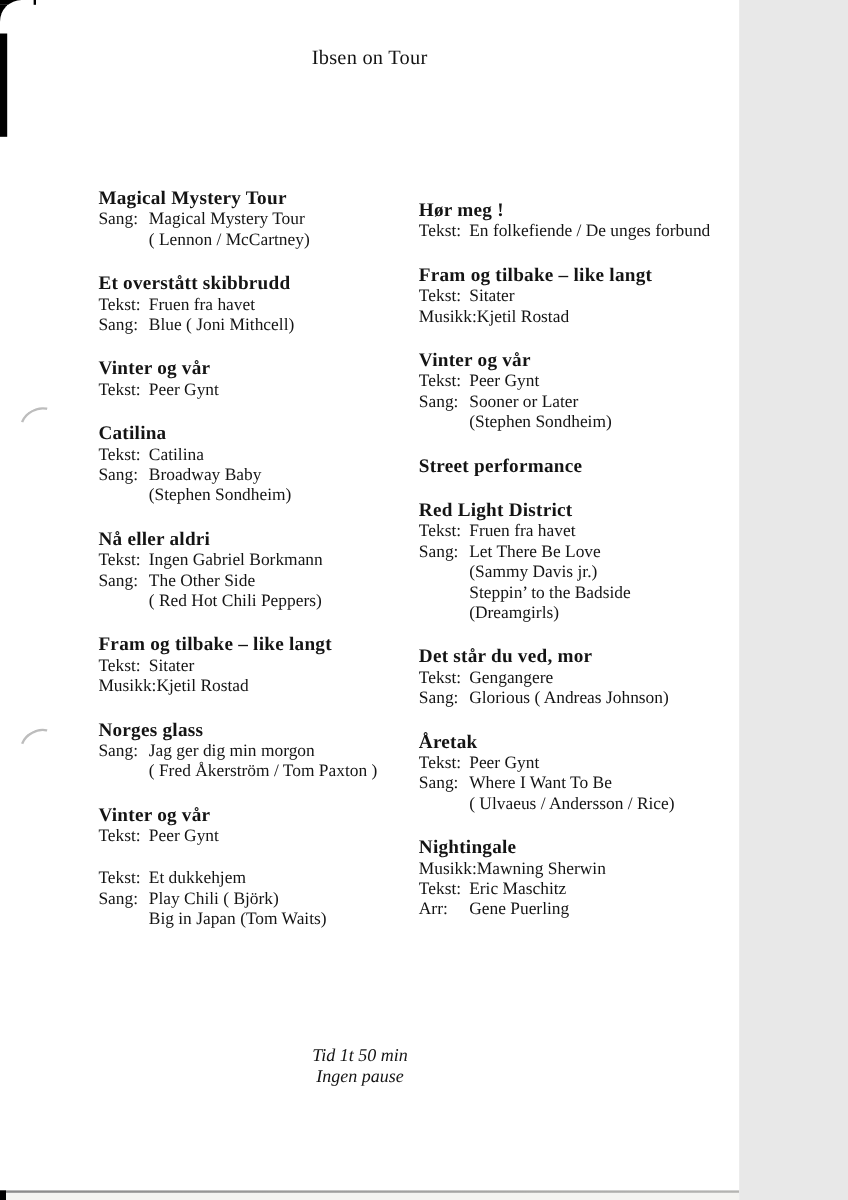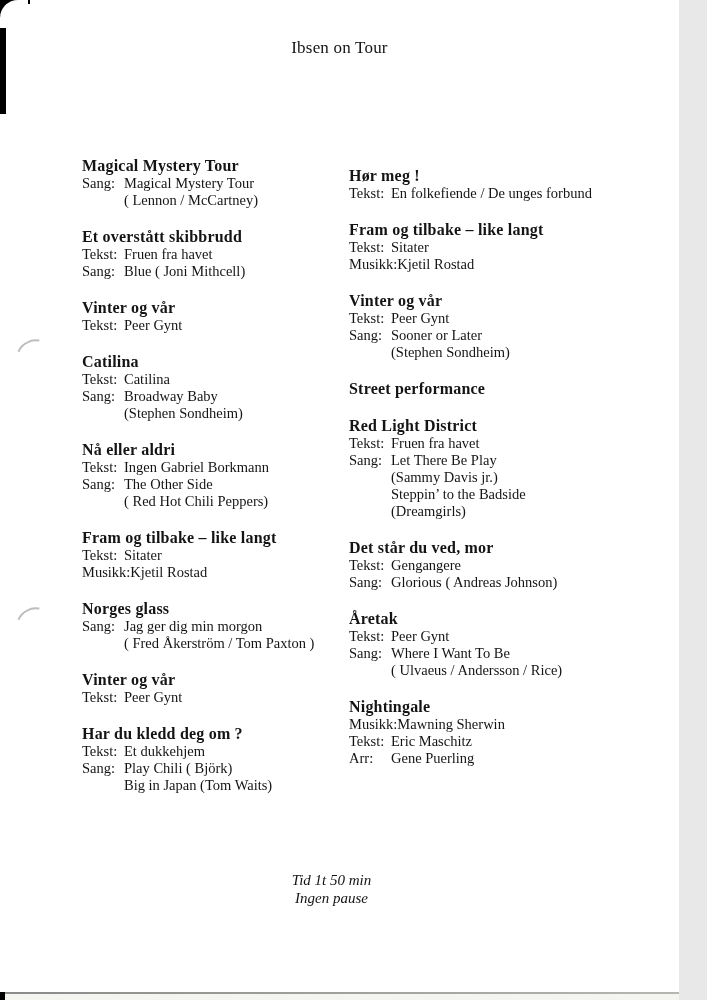--- a/index.html
+++ b/index.html
@@ -1,18 +1,18 @@
 <!DOCTYPE html>
 <html><head>
 <meta charset="utf-8">
 <style>
   html,body{margin:0;padding:0;background:#e8e8e8;}
   .page{
     position:relative;
-    width:679px;height:1000px;
+    width:616px;height:1000px;
     background:#ffffff;
     font-family:"Liberation Serif","DejaVu Serif",serif;
     color:#141414;
     overflow:hidden;
   }
   
   .scan-strip-left{position:absolute;left:0;top:4px;width:6px;height:110px;background:#000;}
   .scan-strip-top{position:absolute;left:0;top:0;width:30px;height:4px;background:#000;}
   .paper-corner{position:absolute;left:0;top:0;width:28px;height:28px;background:#fff;border-top-left-radius:18px;}
   .scan-line-bottom{position:absolute;left:0;bottom:6px;width:100%;height:2px;background:linear-gradient(90deg,#8a8a8a,#b5b5b2);}
@@ -93,21 +93,20 @@
       <div class="entry">
         <div class="entry-title">Norges glass</div>
         <div class="entry-line"><span class="line-label">Sang:</span><span class="line-value">Jag ger dig min morgon</span></div>
         <div class="entry-line"><span class="line-label"></span><span class="line-value">( Fred Åkerström / Tom Paxton )</span></div>
       </div>
       <div class="entry">
         <div class="entry-title">Vinter og vår</div>
         <div class="entry-line"><span class="line-label">Tekst:</span><span class="line-value">Peer Gynt</span></div>
       </div>
       <div class="entry">
-        <div class="entry-title">Har du kledd deg om ?</div>
         <div class="entry-line"><span class="line-label">Tekst:</span><span class="line-value">Et dukkehjem</span></div>
         <div class="entry-line"><span class="line-label">Sang:</span><span class="line-value">Play Chili ( Björk)</span></div>
         <div class="entry-line"><span class="line-label"></span><span class="line-value">Big in Japan (Tom Waits)</span></div>
       </div>
     </div>
   <div class="column right" id="col-right">
       <div class="entry">
         <div class="entry-title">Hør meg !</div>
         <div class="entry-line"><span class="line-label">Tekst:</span><span class="line-value">En folkefiende / De unges forbund</span></div>
       </div>
@@ -121,21 +120,21 @@
         <div class="entry-line"><span class="line-label">Tekst:</span><span class="line-value">Peer Gynt</span></div>
         <div class="entry-line"><span class="line-label">Sang:</span><span class="line-value">Sooner or Later</span></div>
         <div class="entry-line"><span class="line-label"></span><span class="line-value">(Stephen Sondheim)</span></div>
       </div>
       <div class="entry">
         <div class="entry-title">Street performance</div>
       </div>
       <div class="entry">
         <div class="entry-title">Red Light District</div>
         <div class="entry-line"><span class="line-label">Tekst:</span><span class="line-value">Fruen fra havet</span></div>
-        <div class="entry-line"><span class="line-label">Sang:</span><span class="line-value">Let There Be Play</span></div>
+        <div class="entry-line"><span class="line-label">Sang:</span><span class="line-value">Let There Be Love</span></div>
         <div class="entry-line"><span class="line-label"></span><span class="line-value">(Sammy Davis jr.)</span></div>
         <div class="entry-line"><span class="line-label"></span><span class="line-value">Steppin’ to the Badside</span></div>
         <div class="entry-line"><span class="line-label"></span><span class="line-value">(Dreamgirls)</span></div>
       </div>
       <div class="entry">
         <div class="entry-title">Det står du ved, mor</div>
         <div class="entry-line"><span class="line-label">Tekst:</span><span class="line-value">Gengangere</span></div>
         <div class="entry-line"><span class="line-label">Sang:</span><span class="line-value">Glorious ( Andreas Johnson)</span></div>
       </div>
       <div class="entry">

